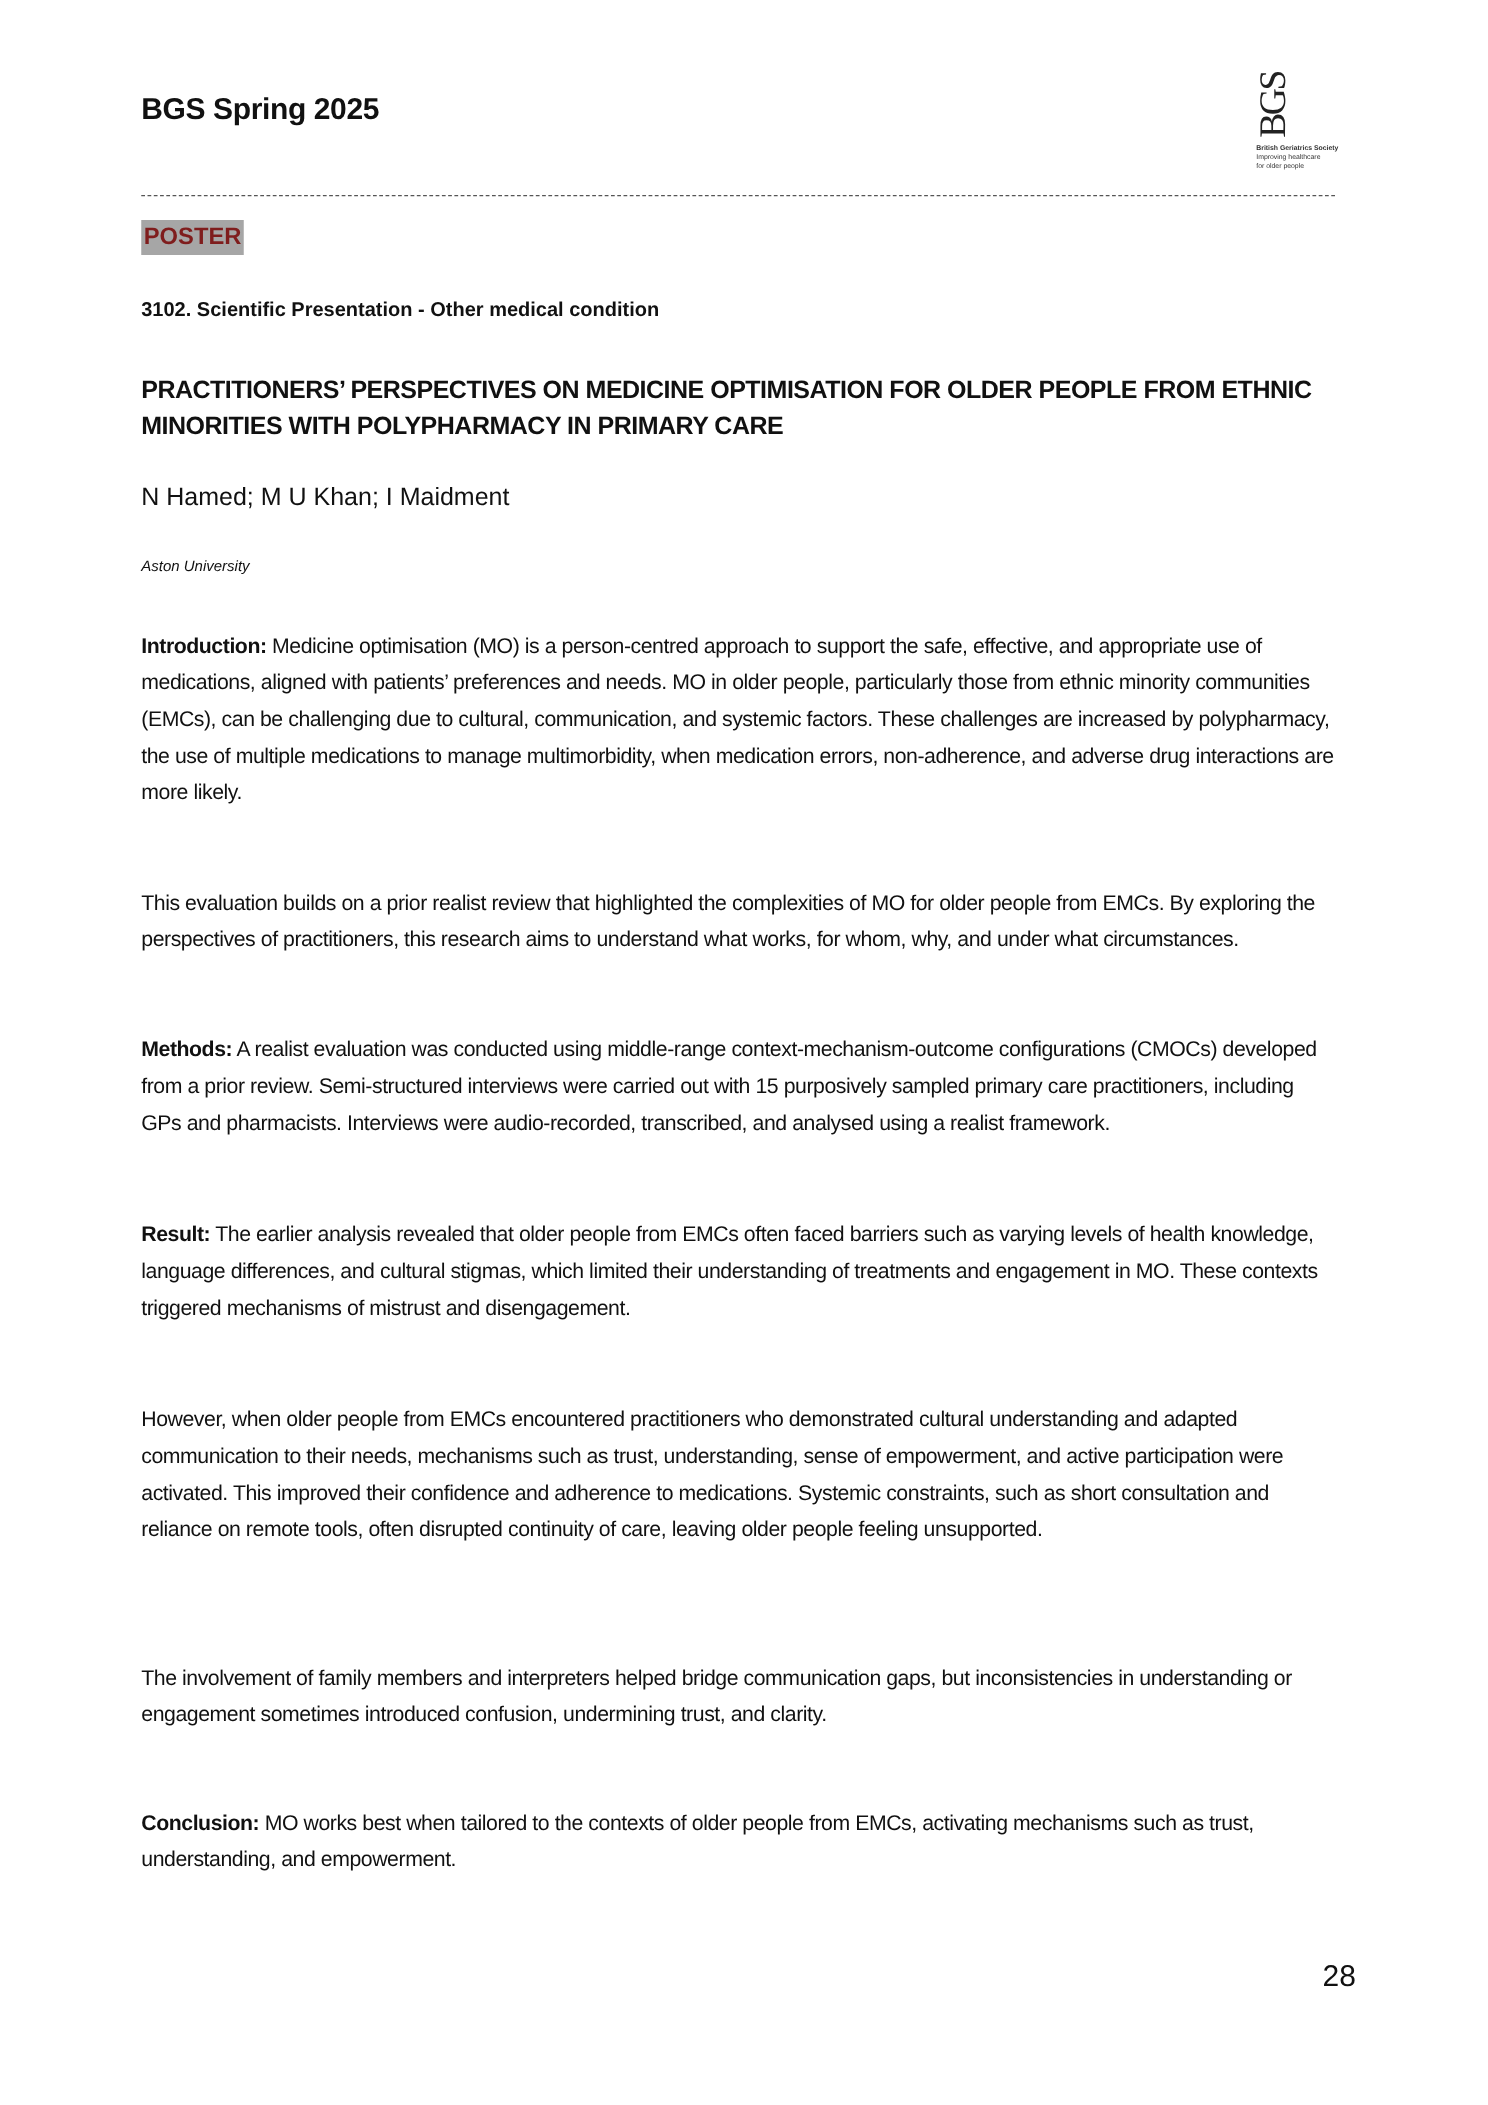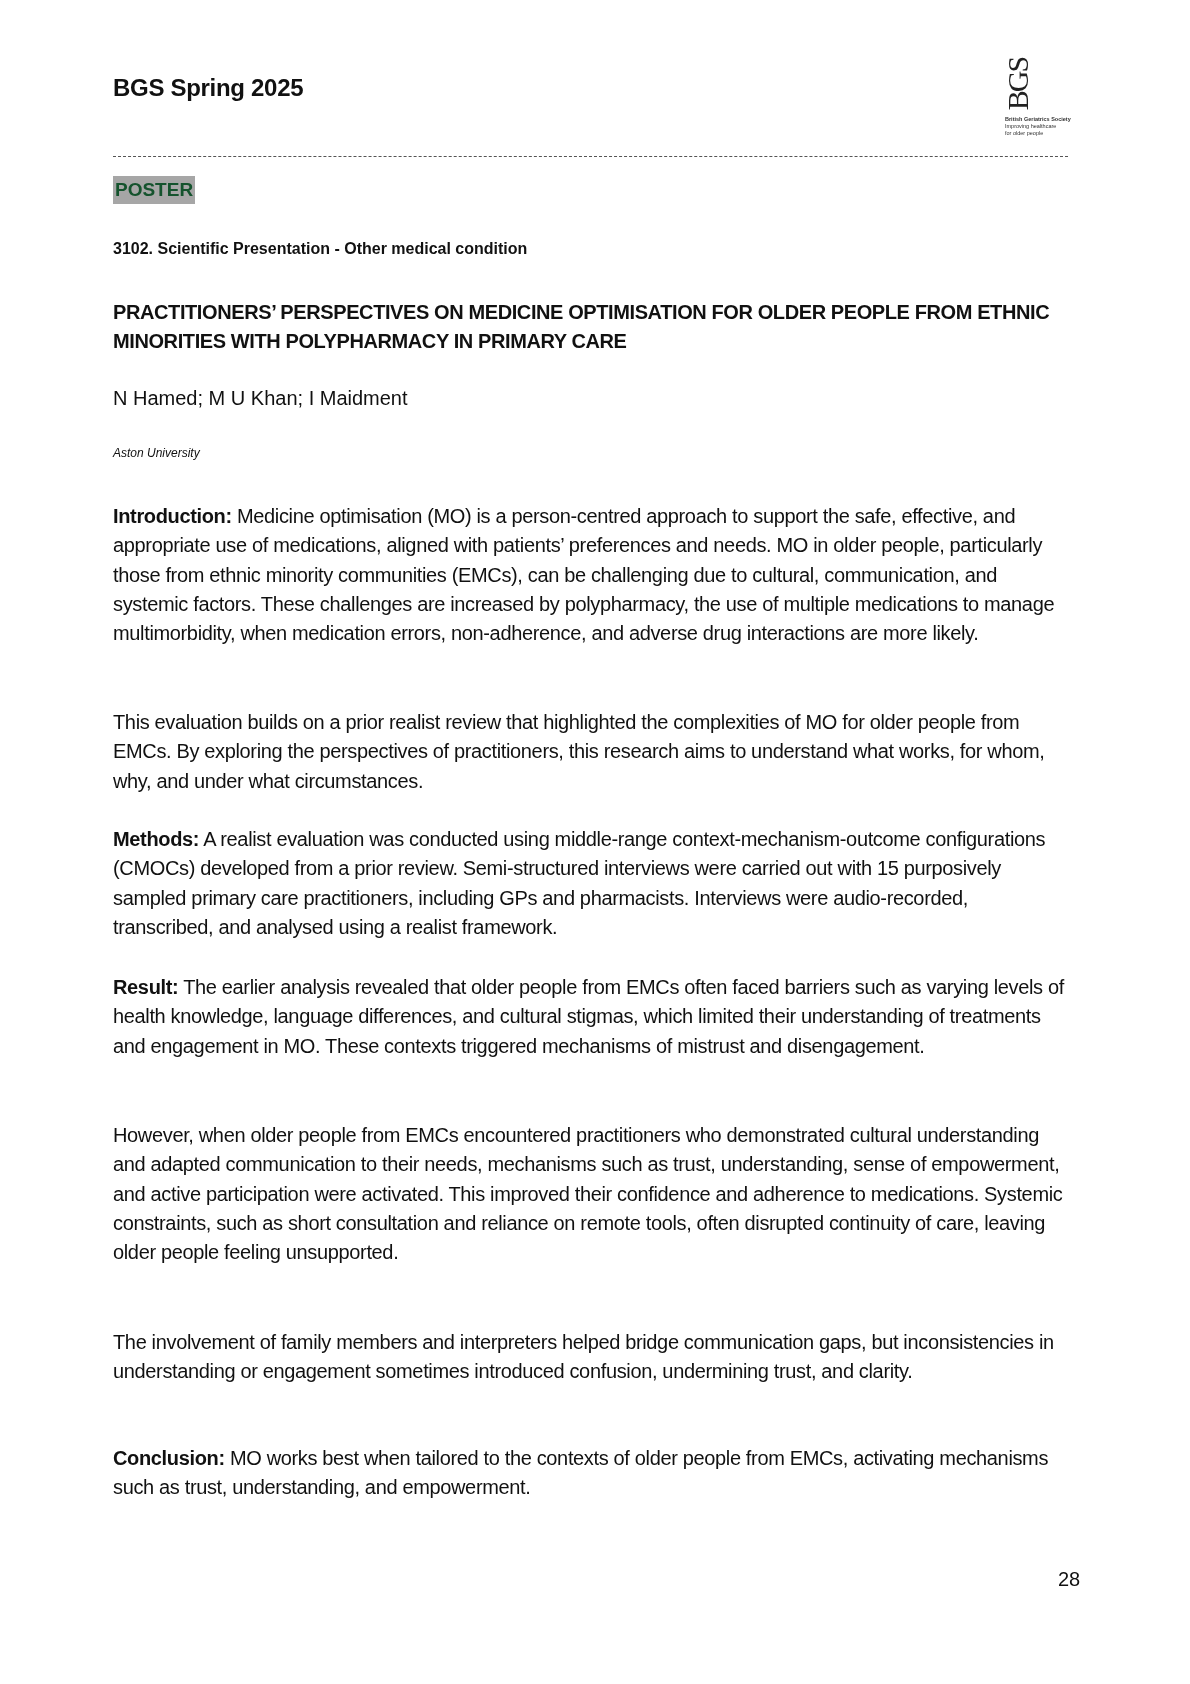--- a/index.html
+++ b/index.html
@@ -5,35 +5,35 @@
   html, body { margin: 0; padding: 0; background: #ffffff; }
   body { width: 1190px; height: 1684px; position: relative; overflow: hidden;
          font-family: "Liberation Sans", sans-serif; color: #111111; }
   .abs { position: absolute; }
   .doc-title { left: 113px; top: 74px; font-size: 24px; font-weight: bold; letter-spacing: -0.3px; }
   .logo { left: 1003px; top: 52px; width: 80px; height: 90px; }
   .logo-mark { position: absolute; left: 2px; top: 0; width: 32px; height: 64px; }
   .logo-text { position: absolute; left: 2px; top: 64px; font-size: 5.5px; line-height: 7px; color: #333; white-space: nowrap; }
   .logo-text b { font-weight: bold; }
   .rule { left: 113px; top: 156px; width: 955px; height: 0; border-top: 1.5px dashed #555; }
-  .badge { left: 113px; top: 176px; background: #a6a6a6; color: #14532d; font-weight: bold; font-size: 19px; padding: 2px 2px; line-height: 24px; }
+  .badge { left: 113px; top: 176px; background: #a6a6a6; color: #7f1d1d; font-weight: bold; font-size: 19px; padding: 2px 2px; line-height: 24px; }
   .session { left: 113px; top: 240px; font-size: 16px; font-weight: bold; text-align: right; }
   .abstract-title { left: 113px; top: 298px; width: 980px; font-size: 20px; font-weight: bold; line-height: 29px; letter-spacing: -0.4px; }
   .authors { left: 113px; top: 387px; font-size: 20px; }
   .affil { left: 113px; top: 446px; font-size: 12px; font-style: italic; }
-  .para { left: 113px; width: 955px; font-size: 20px; line-height: 29.3px; letter-spacing: -0.35px; }
+  .para { left: 113px; width: 955px; font-size: 17px; line-height: 29.3px; letter-spacing: -0.35px; }
   .para .lbl { font-weight: bold; }
   .p-intro { top: 502px; }
   .p-eval { top: 708px; }
   .p-methods { top: 825px; }
   .p-result { top: 973px; }
   .p-however { top: 1121px; }
   .p-involve { top: 1328px; }
   .p-concl { top: 1444px; }
-  .page-num { left: 1058px; top: 1568px; font-size: 20px; }
+  .page-num { left: 1058px; top: 1568px; font-size: 24px; }
 </style>
 </head>
 <body>
 
 <div class="abs doc-title">BGS Spring 2025</div>
 
 <div class="abs logo">
   <svg class="logo-mark" viewBox="0 0 32 64">
     <text x="16" y="32" transform="rotate(-90 16 32)" text-anchor="middle" dominant-baseline="middle" font-family="Liberation Serif, serif" font-size="30" fill="#222" letter-spacing="-2">BGS</text>
   </svg>

